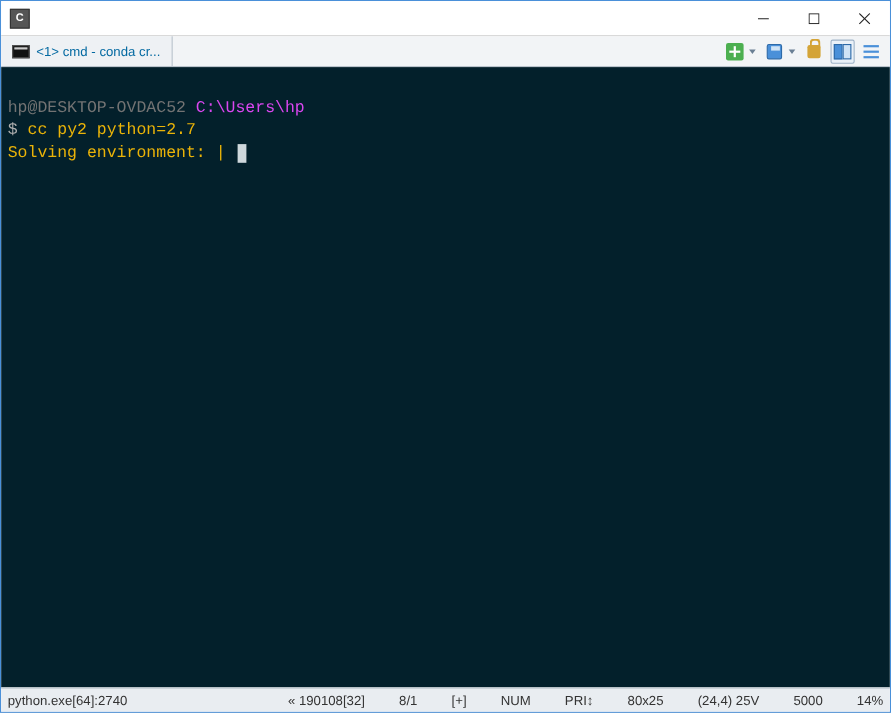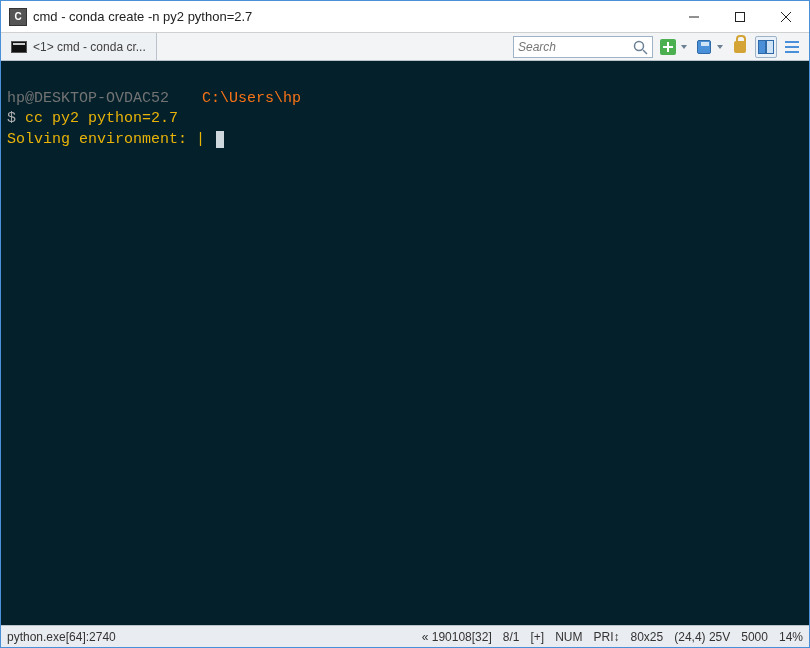--- a/index.html
+++ b/index.html
@@ -9,21 +9,21 @@
   
   .titlebar { height: 32px; background: #fff; display: flex; align-items: center; padding-left: 8px; border-bottom: 1px solid #d0d0d0; }
   .titlebar .app-icon { width: 18px; height: 18px; background: #555; color: #fff; display: flex; align-items: center; justify-content: center; font-size: 10px; font-weight: bold; border: 1px solid #333; margin-right: 6px; }
   .titlebar .title-text { font-size: 13px; color: #222; flex: 0 0 auto; }
   .titlebar .spacer { flex: 1; }
   .winbtn { width: 46px; height: 30px; display: flex; align-items: center; justify-content: center; color: #222; }
   .winbtn svg { stroke: #222; stroke-width: 1; fill: none; }
 
   
   .tabbar { height: 28px; background: #f2f4f6; display: flex; align-items: stretch; border-bottom: 1px solid #bac3cc; }
-  .tab { display: flex; align-items: center; gap: 6px; padding: 0 10px; border-right: 1px solid #bac3cc; background: #eef1f4; font-size: 12px; color: #404040; max-width: 200px; }
+  .tab { display: flex; align-items: center; gap: 6px; padding: 0 10px; border-right: 1px solid #bac3cc; background: #eef1f4; font-size: 12px; color: #0369a1; max-width: 200px; }
   .tab .tab-icon { width: 16px; height: 12px; background: #111; border: 1px solid #555; position: relative; }
   .tab .tab-icon::before { content:""; position:absolute; top:1px; left:1px; width:12px; height:2px; background:#ccc; }
   .tab-label { white-space: nowrap; overflow: hidden; text-overflow: ellipsis; }
   .tabbar .spacer { flex: 1; }
   .toolbar { display: flex; align-items: center; gap: 4px; padding-right: 6px; }
   .search { display: flex; align-items: center; border: 1px solid #9fb3c8; background: #fff; height: 22px; width: 140px; padding: 0 4px; }
   .search input { border: none; outline: none; font-size: 12px; font-style: italic; width: 100%; color: #666; }
   .search .mag { width: 16px; height: 16px; color: #6a7f94; }
   .tbtn { width: 22px; height: 22px; display: flex; align-items: center; justify-content: center; border: 1px solid transparent; border-radius: 2px; }
   .dropcaret { width: 10px; height: 22px; display:flex; align-items:center; justify-content:center; }
@@ -40,36 +40,35 @@
   .ico-split { width:16px; height:14px; display:flex; }
   .ico-split span { flex:1; border:1px solid #2e6aa8; }
   .ico-split span:first-child { background:#4a90d9; }
   .ico-split span:last-child  { background:#cfe3f6; }
   .ico-menu { width:14px; height:12px; display:flex; flex-direction:column; justify-content:space-between; }
   .ico-menu span { height:2px; background:#4a90d9; }
 
   
   .terminal { flex: 1; background: #03202b; color: #e6e6e6; font-family: Consolas, "Courier New", monospace; font-size: 15px; padding: 28px 6px 6px 6px; line-height: 1.35; white-space: pre; overflow: hidden; }
   .term-user { color: #737373; }
-  .term-path { color: #f97316; margin-left: 24px; }
+  .term-path { color: #d946ef; }
   .term-prompt { color: #b0b0b0; }
   .term-text { color: #eab308; }
   .cursor { display:inline-block; width:8px; height:17px; background:#cfd8dc; vertical-align:text-bottom; margin-left:2px; }
 
   
-  .statusbar { height: 22px; background: #e9edf1; border-top: 1px solid #bac3cc; display: flex; align-items: center; font-size: 12px; color: #333; padding: 0 6px; gap: 11px; white-space: nowrap; }
+  .statusbar { height: 22px; background: #e9edf1; border-top: 1px solid #bac3cc; display: flex; align-items: center; font-size: 12px; color: #333; padding: 0 6px; gap: 31px; white-space: nowrap; }
   .statusbar .spacer { flex: 1; }
   .status-item { display: inline-flex; align-items: center; gap: 2px; }
 </style>
 </head>
 <body>
 
 <div class="titlebar">
   <div class="app-icon">C</div>
-  <div class="title-text">cmd - conda  create -n py2 python=2.7</div>
   <div class="spacer"></div>
   <div class="winbtn">
     <svg width="10" height="10">
         <line x1="0" y1="5" x2="10" y2="5"></line>
       </svg>
   </div>
   <div class="winbtn">
     <svg width="10" height="10">
         <rect x="0.5" y="0.5" width="9" height="9"></rect>
       </svg>
@@ -82,29 +81,20 @@
   </div>
 </div>
 
 <div class="tabbar">
   <div class="tab">
     <span class="tab-icon"></span>
     <span class="tab-label">&lt;1&gt; cmd - conda  cr...</span>
   </div>
   <div class="spacer"></div>
   <div class="toolbar">
-    <div class="search">
-      <input type="text" placeholder="Search" style="">
-      <span class="mag">
-        <svg viewBox="0 0 16 16" width="16" height="16" fill="none" stroke="currentColor" stroke-width="1.5">
-            <circle cx="7" cy="7" r="4.5"></circle>
-            <line x1="11" y1="11" x2="15" y2="15"></line>
-          </svg>
-      </span>
-    </div>
     <div class="tbgroup">
       <div class="tbtn">
           <span class="ico-add"></span>
         </div>
       <div class="dropcaret"></div>
     </div>
     <div class="tbgroup">
       <div class="tbtn">
           <span class="ico-disk"></span>
         </div>

